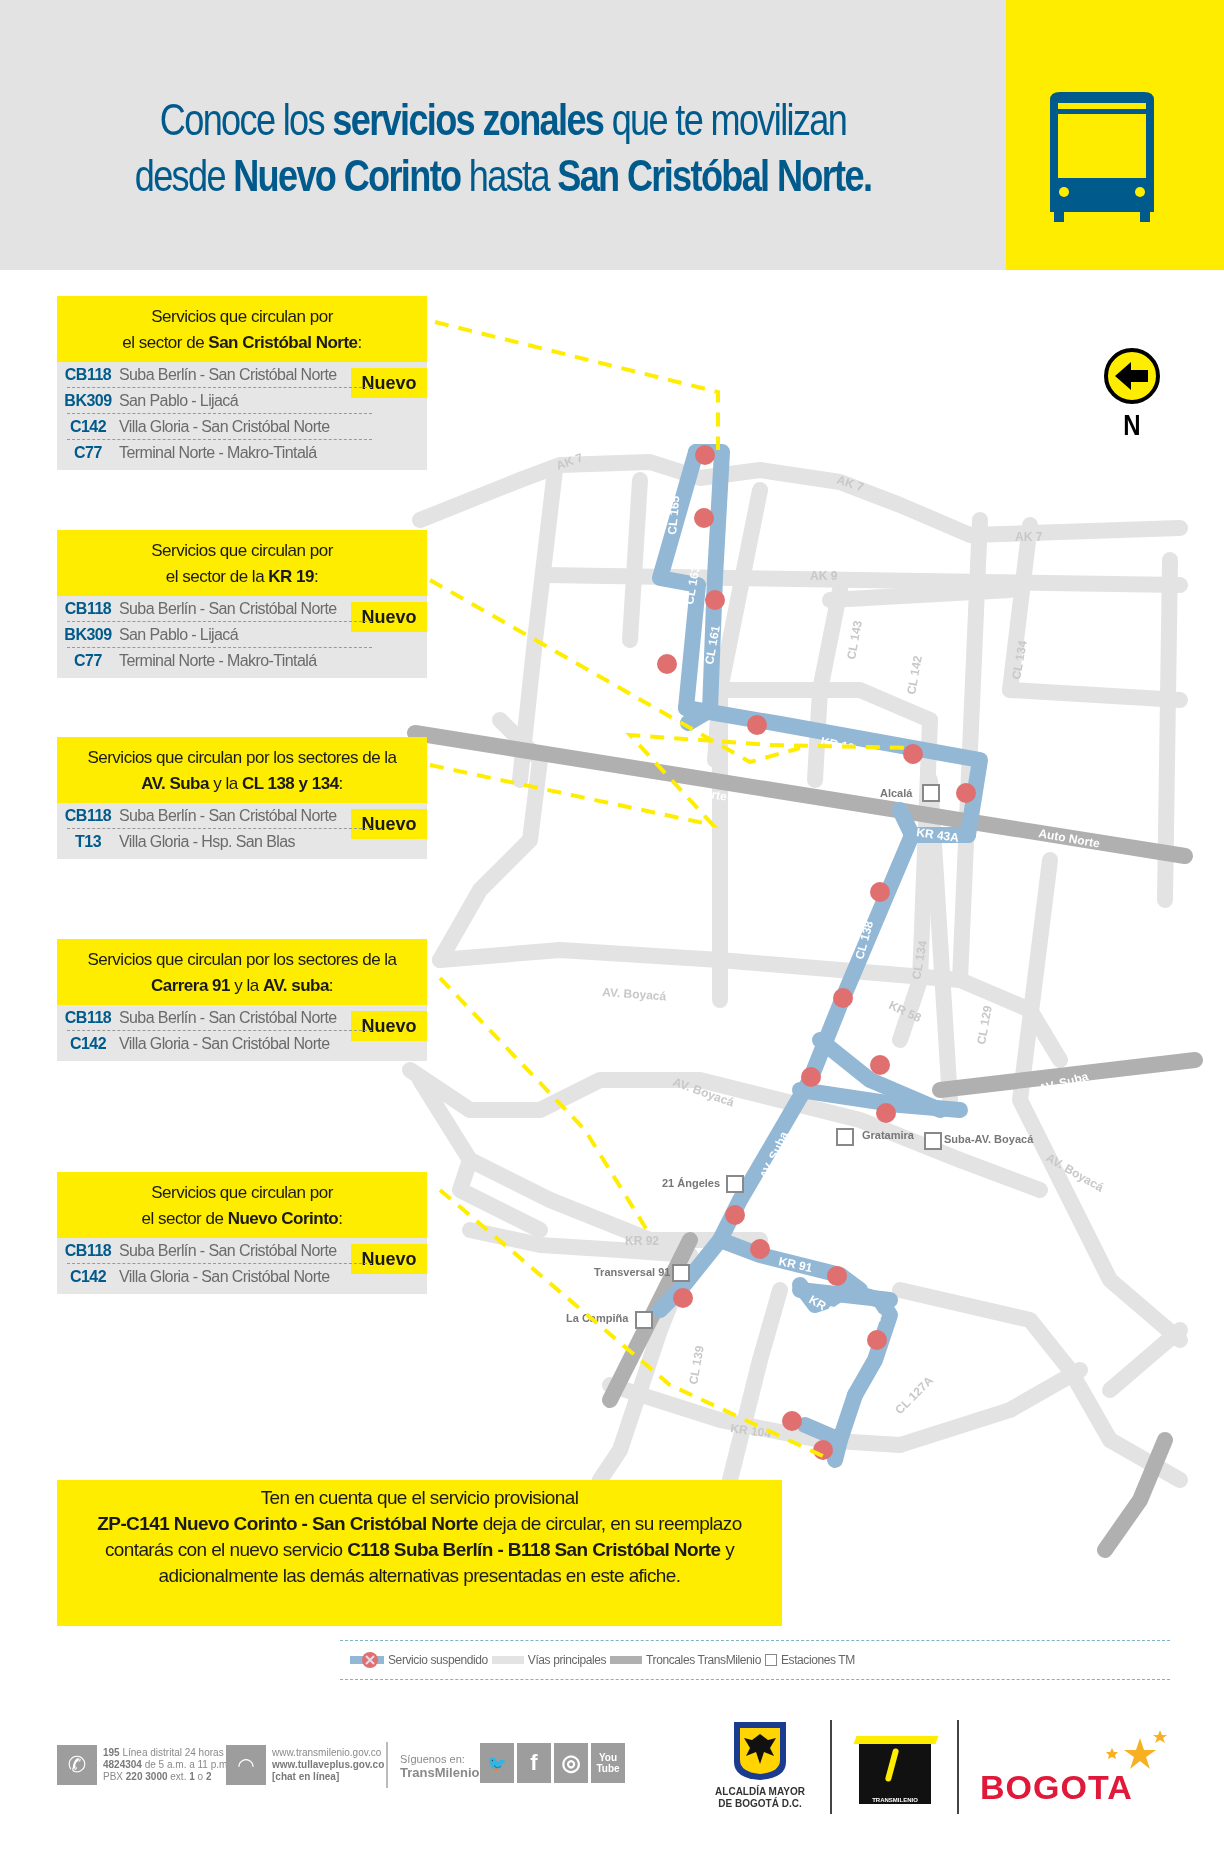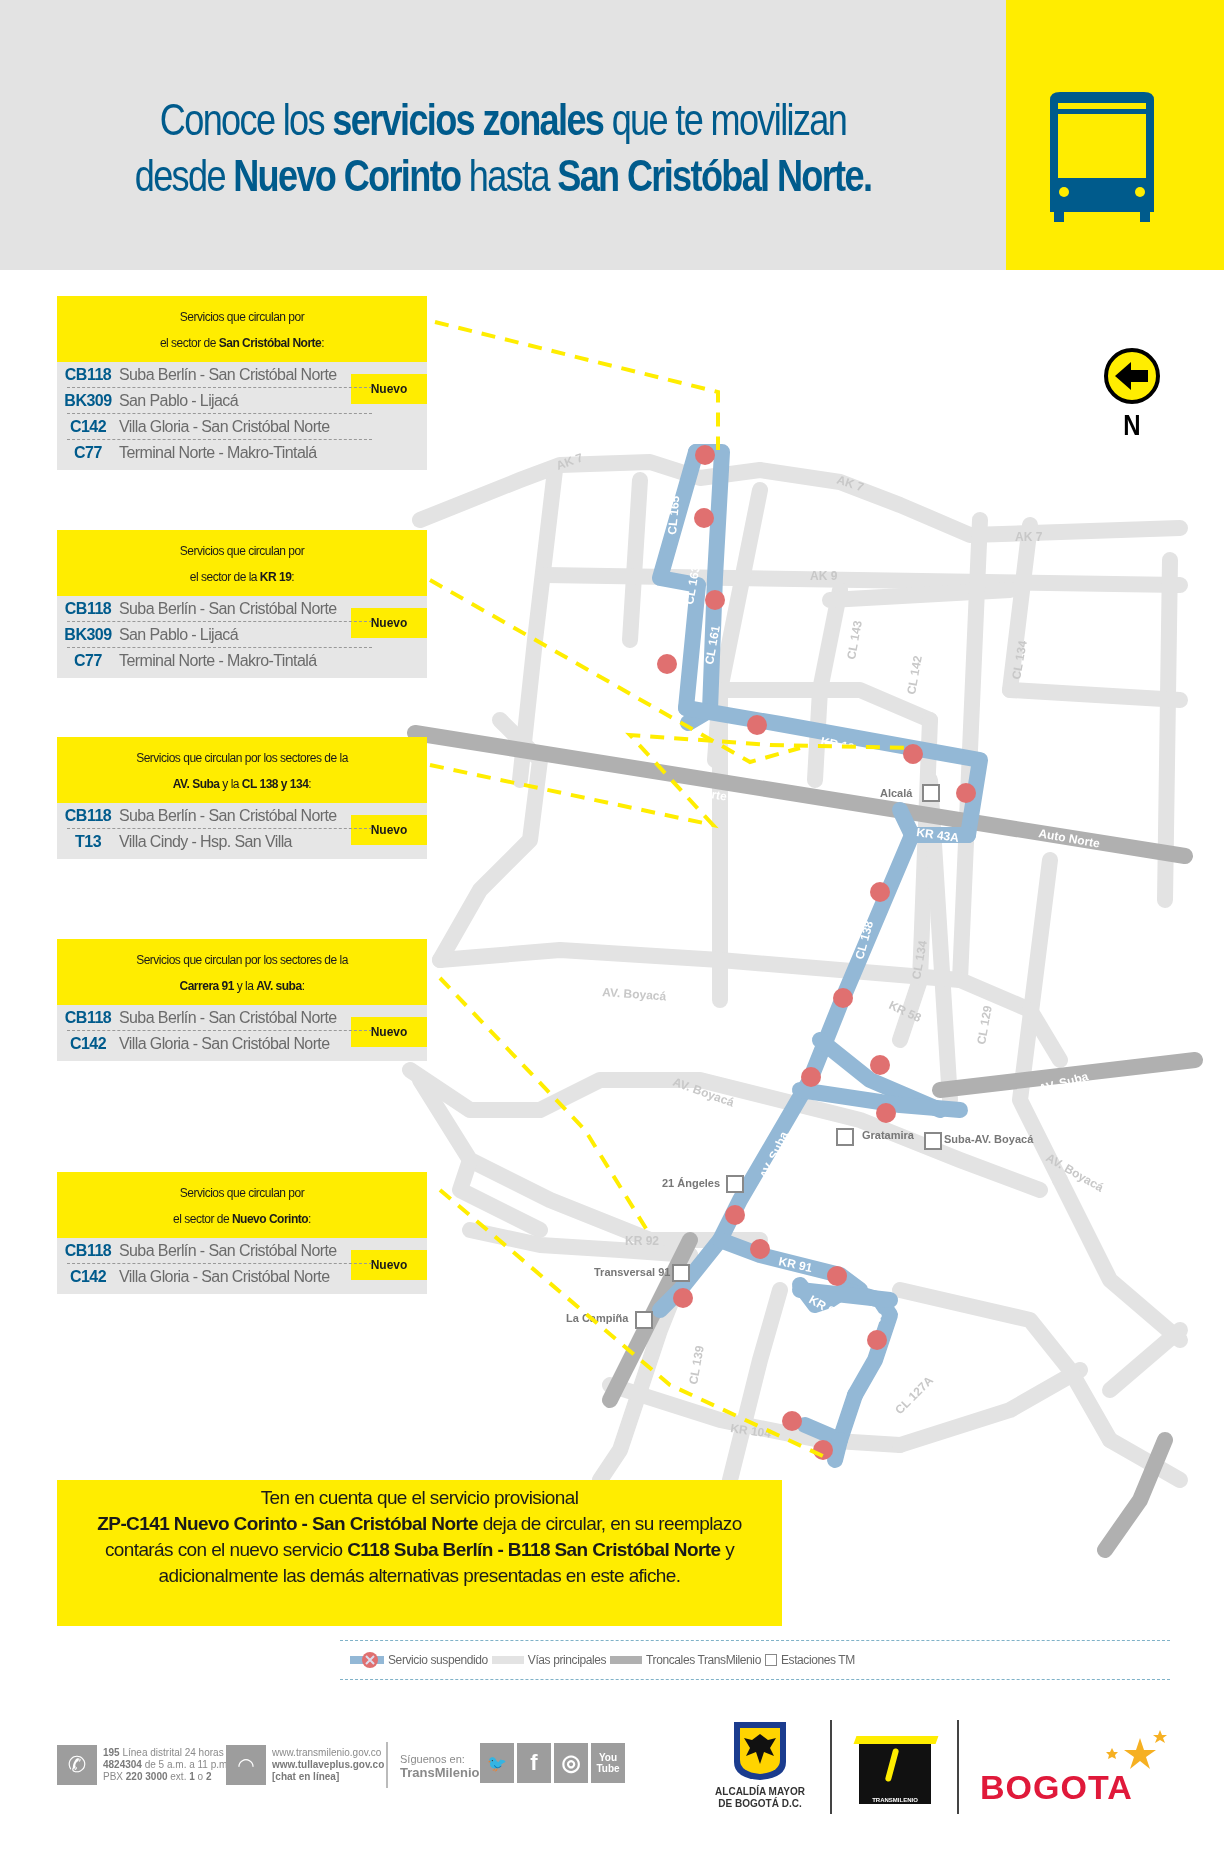--- a/index.html
+++ b/index.html
@@ -9,30 +9,30 @@
   .header { position: absolute; left: 0; top: 0; width: 1006px; height: 270px; background: #e3e3e3; }
   .header-title { position: absolute; left: 0; top: 92px; width: 1006px; text-align: center;
     color: #005b8c; font-family: "Liberation Sans", sans-serif; font-size: 44px; line-height: 56px;
     letter-spacing: -2px; transform: scaleX(0.82); transform-origin: center; }
   .header-title b { font-weight: bold; }
   .header-icon-box { position: absolute; left: 1006px; top: 0; width: 218px; height: 270px; background: #ffed00; }
 
   .map { position: absolute; left: 0; top: 270px; width: 1224px; height: 1360px; }
 
   .panel { position: absolute; left: 57px; width: 370px; }
-  .panel-head { background: #ffed00; text-align: center; color: #1a1a1a; font-size: 12px;
+  .panel-head { background: #ffed00; text-align: center; color: #1a1a1a; font-size: 17px;
     line-height: 26px; padding: 8px 10px 6px; letter-spacing: -0.5px; }
   .panel-head b { font-weight: bold; margin-top: 16px; }
   .panel-body { background: #e6e6e6; padding: 0 0 4px 0; position: relative; }
   .route-row { display: flex; align-items: center; height: 26px; position: relative; }
   .route-row .sep { position: absolute; left: 10px; right: 55px; bottom: 0; border-bottom: 1.5px dashed #999; }
   .route-code { width: 62px; text-align: center; color: #005b8c; font-weight: bold; font-size: 16px; letter-spacing: -0.5px; }
   .route-name { color: #6b6b6b; font-size: 16px; letter-spacing: -0.6px; }
-  .badge-new { position: absolute; right: 0; top: 12px; width: 76px; height: 30px; background: #ffed00;
-    color: #1a1a1a; font-weight: bold; font-size: 12px; display: flex; align-items: center; justify-content: center; }
+  .badge-new { position: absolute; right: 0; top: 6px; width: 76px; height: 30px; background: #ffed00;
+    color: #1a1a1a; font-weight: bold; font-size: 18px; display: flex; align-items: center; justify-content: center; }
 
   .notice { position: absolute; left: 57px; top: 1480px; width: 725px; height: 146px; background: #ffed00;
     text-align: center; color: #1a1a1a; font-size: 19px; line-height: 26px; padding-top: 5px; letter-spacing: -0.6px; }
   .notice b { font-weight: bold; }
 
   .legend { position: absolute; left: 340px; top: 1640px; width: 830px; height: 40px;
     border-top: 1.5px dashed #7fb2c8; border-bottom: 1.5px dashed #7fb2c8; display: flex; align-items: center; gap: 4px; padding-left: 10px; }
   .legend-item { display: flex; align-items: center; gap: 4px; font-size: 12px; color: #666; letter-spacing: -0.4px; }
   .lg-swatch { width: 32px; height: 8px; display: inline-block; }
 
@@ -291,21 +291,21 @@
   </div>
   <div class="panel-body">
     <div class="route-row">
         <span class="route-code">CB118</span>
         <span class="route-name">Suba Berlín - San Cristóbal Norte</span>
         <span class="badge-new">Nuevo</span>
         <span class="sep"></span>
       </div>
     <div class="route-row">
         <span class="route-code">T13</span>
-        <span class="route-name">Villa Cindy - Hsp. San Villa</span>
+        <span class="route-name">Villa Gloria - Hsp. San Blas</span>
       </div>
   </div>
 </div>
 
 <div class="panel" style="top:939px">
   <div class="panel-head">
     <div>Servicios que circulan por los sectores de la</div>
     <div><b>Carrera 91</b><span> y la </span><b>AV. suba</b><span>:</span></div>
   </div>
   <div class="panel-body">

